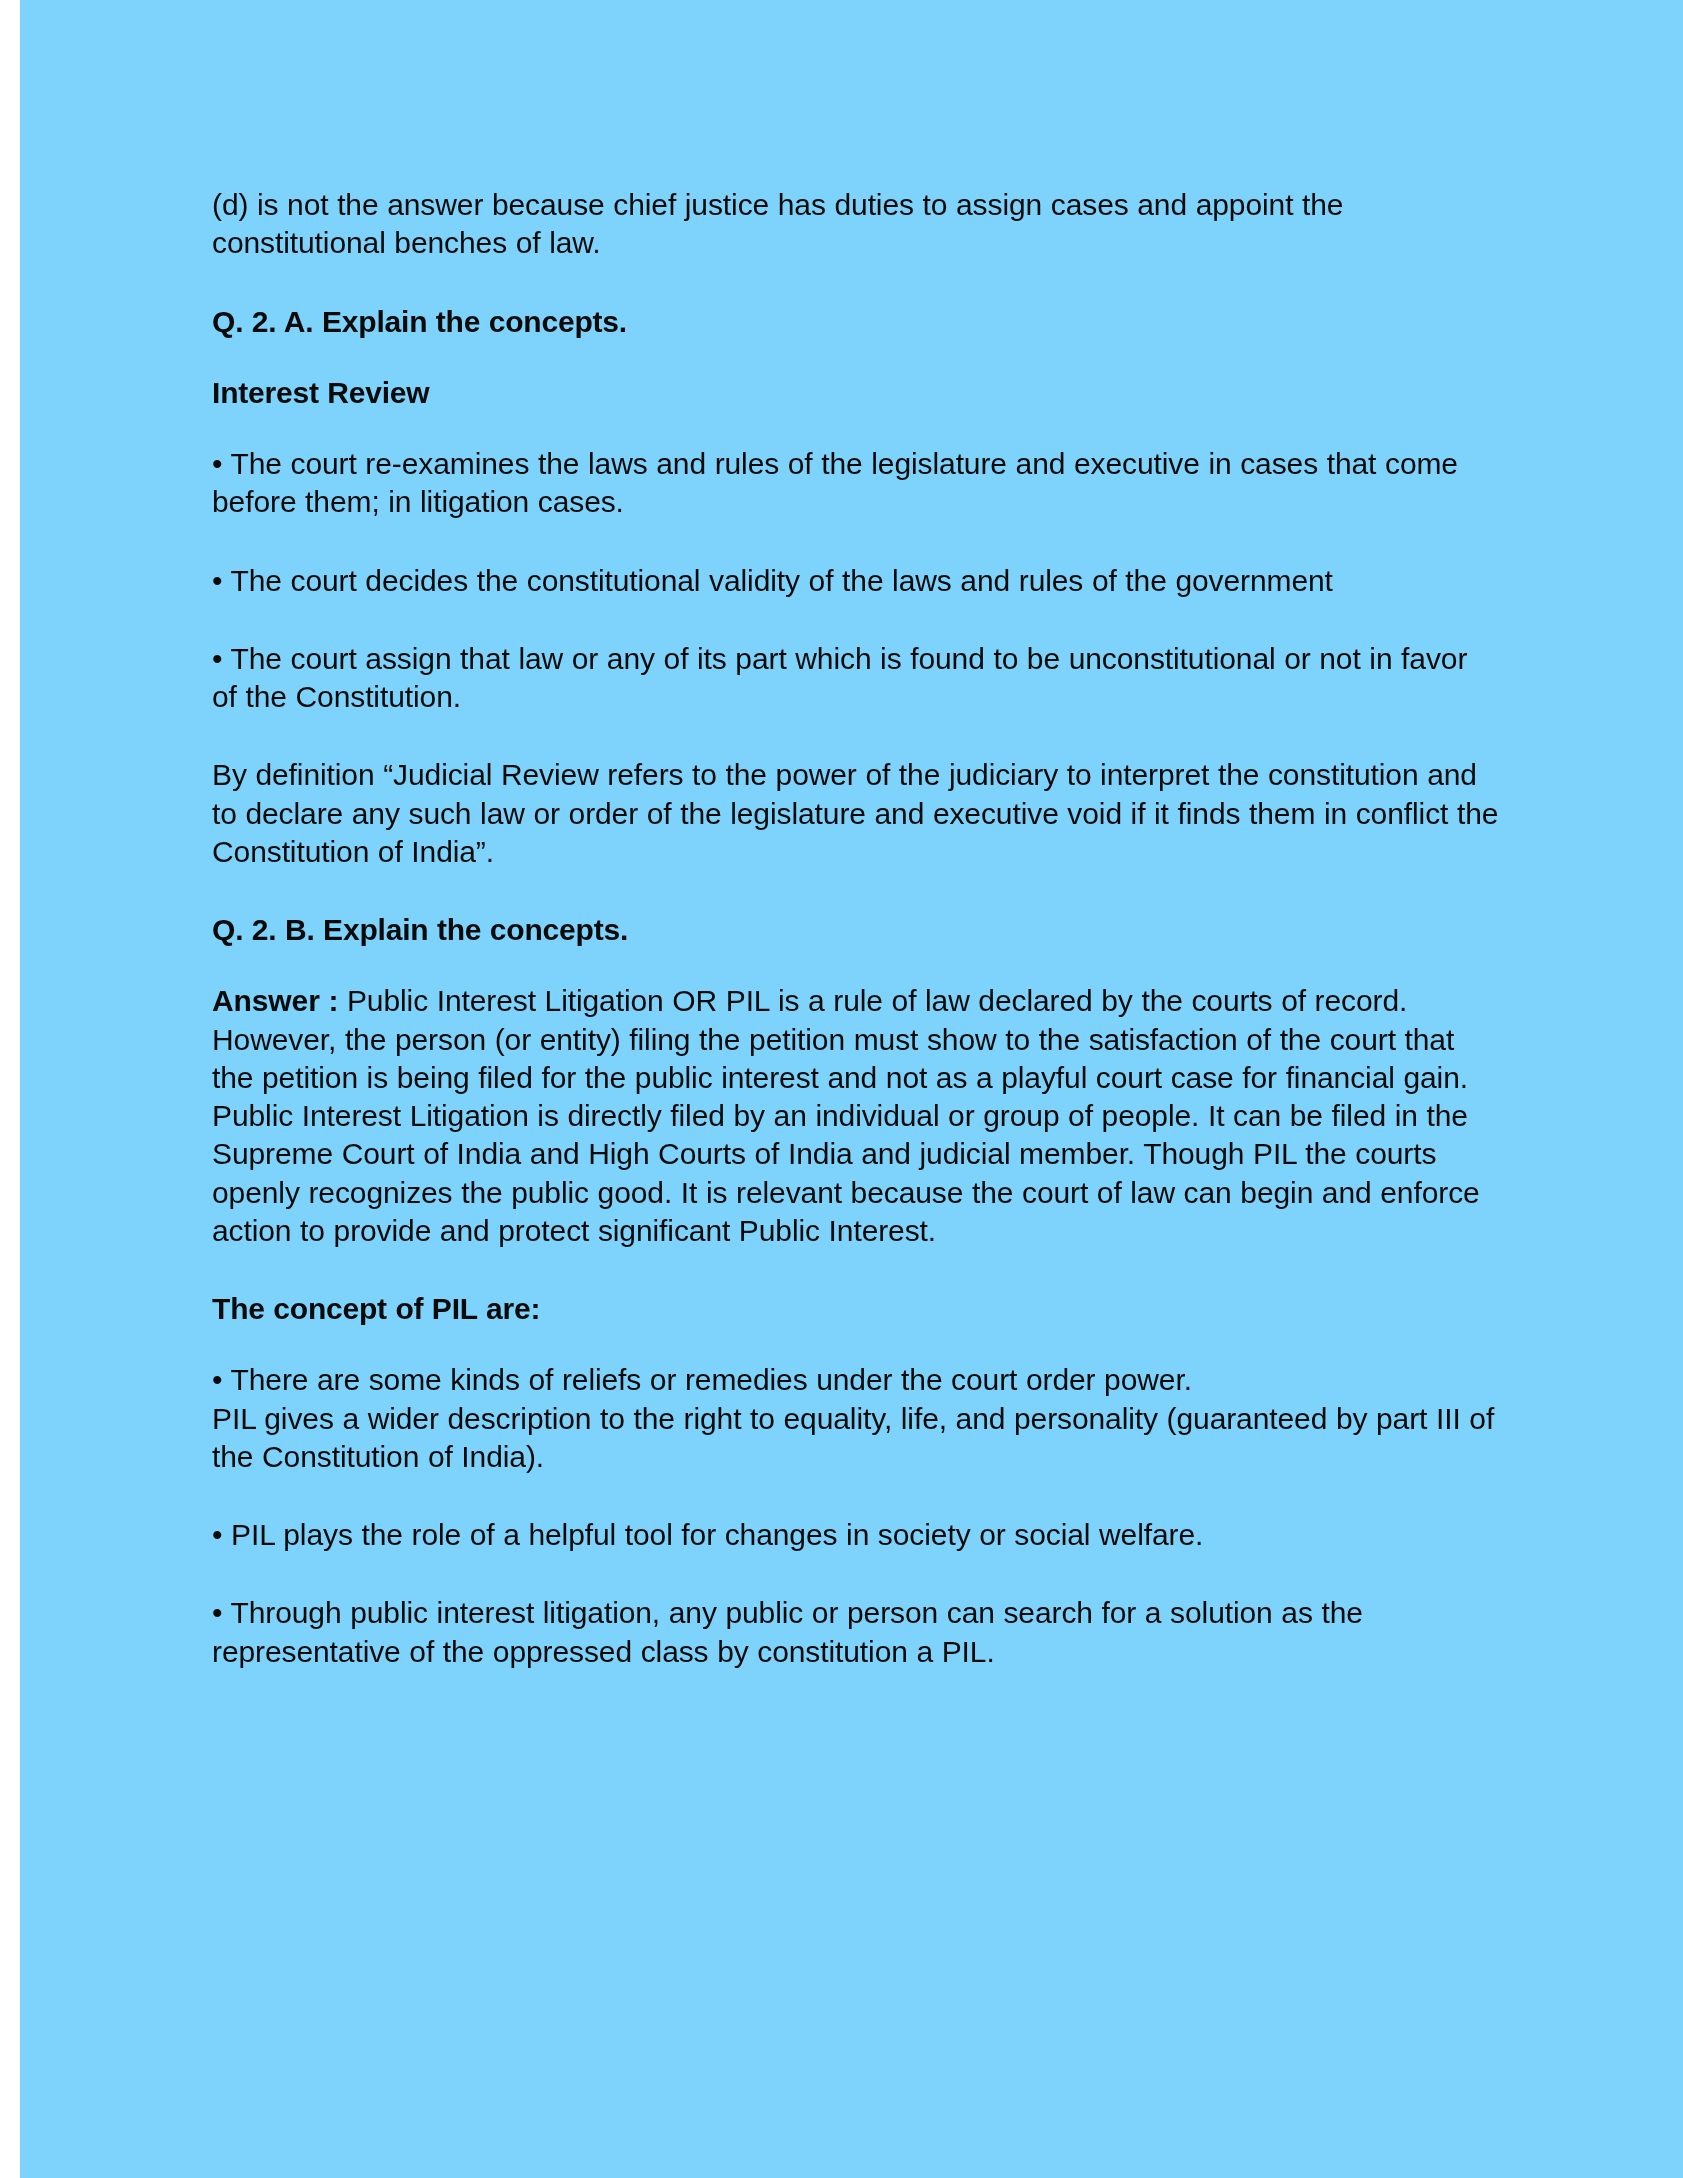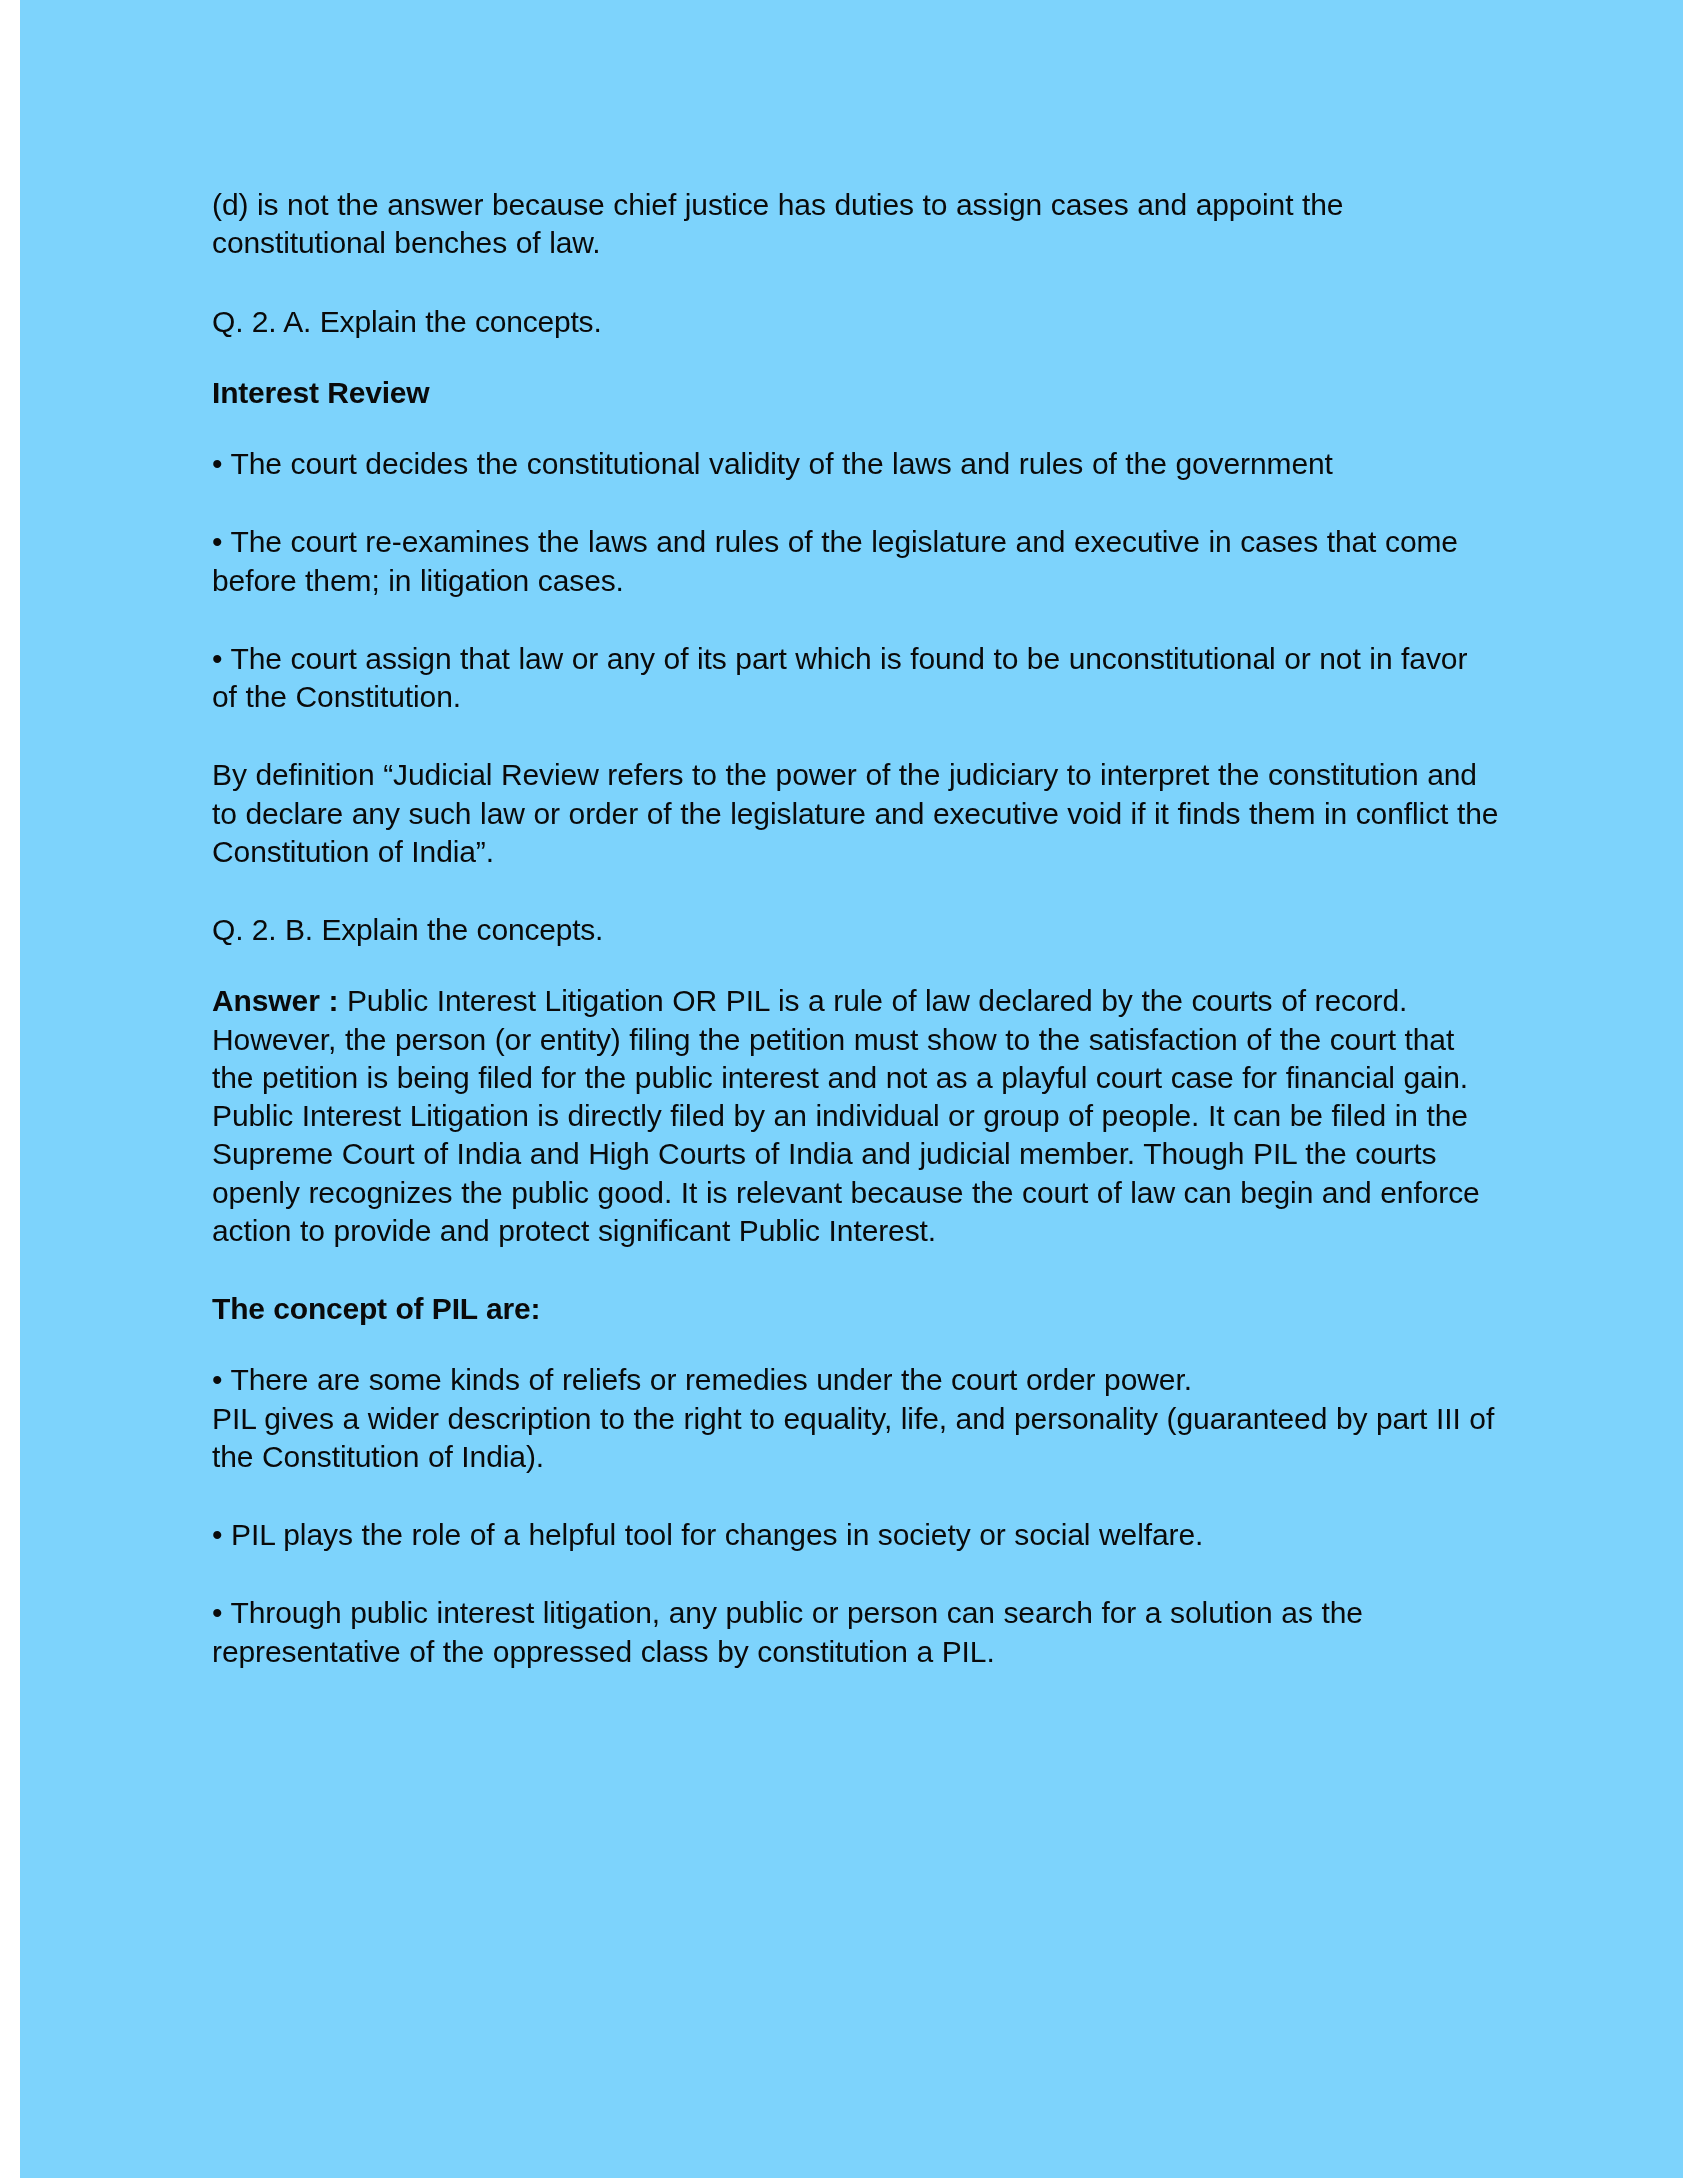--- a/index.html
+++ b/index.html
@@ -52,21 +52,21 @@
     margin-bottom: 31px;
     font-weight: 400;
   }
 
   .bullet {
     margin-bottom: 31px;
     font-weight: 400;
   }
 
   .heading {
-    font-weight: normal;
+    font-weight: bold;
     margin-bottom: 33px;
     letter-spacing: -0.2px;
   }
 
   .subheading {
     font-weight: bold;
     margin-bottom: 33px;
     letter-spacing: -0.2px;
   }
 
@@ -81,23 +81,23 @@
 <div class="page">
   <div class="content">
 
     <p class="para gap-after-lg">(d) is not the answer because chief justice has duties to assign cases and appoint the constitutional benches of law.</p>
 
     <p class="heading">Q. 2. A. Explain the concepts.</p>
 
     <p class="subheading">Interest Review</p>
 
 
+    <p class="bullet gap-after-lg">• The court re-examines the laws and rules of the legislature and executive in cases that come before them; in litigation cases.</p>
+
     <p class="bullet gap-after-lg">• The court decides the constitutional validity of the laws and rules of the government</p>
-
-    <p class="bullet gap-after-lg">• The court re-examines the laws and rules of the legislature and executive in cases that come before them; in litigation cases.</p>
 
     <p class="bullet gap-after-lg">• The court assign that law or any of its part which is found to be unconstitutional or not in favor of the Constitution.</p>
 
     <p class="para gap-after-lg">By definition “Judicial Review refers to the power of the judiciary to interpret the constitution and to declare any such law or order of the legislature and executive void if it finds them in conflict the Constitution of India”.</p>
 
     <p class="heading">Q. 2. B. Explain the concepts.</p>
 
 
     <p class="para gap-after-lg"><span class="lead">Answer : </span><span>Public Interest Litigation OR PIL is a rule of law declared by the courts of record. However, the person (or entity) filing the petition must show to the satisfaction of the court that the petition is being filed for the public interest and not as a playful court case for financial gain. Public Interest Litigation is directly filed by an individual or group of people. It can be filed in the Supreme Court of India and High Courts of India and judicial member. Though PIL the courts openly recognizes the public good. It is relevant because the court of law can begin and enforce action to provide and protect significant Public Interest.</span></p>
 

